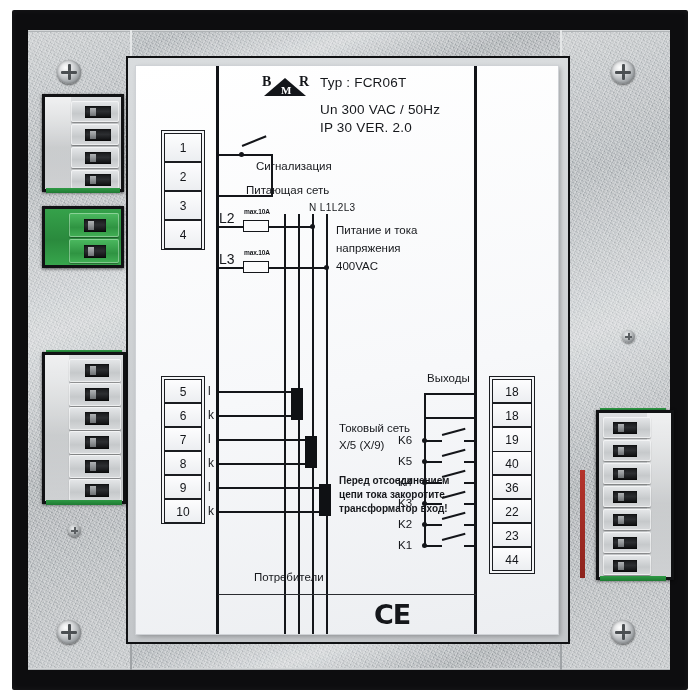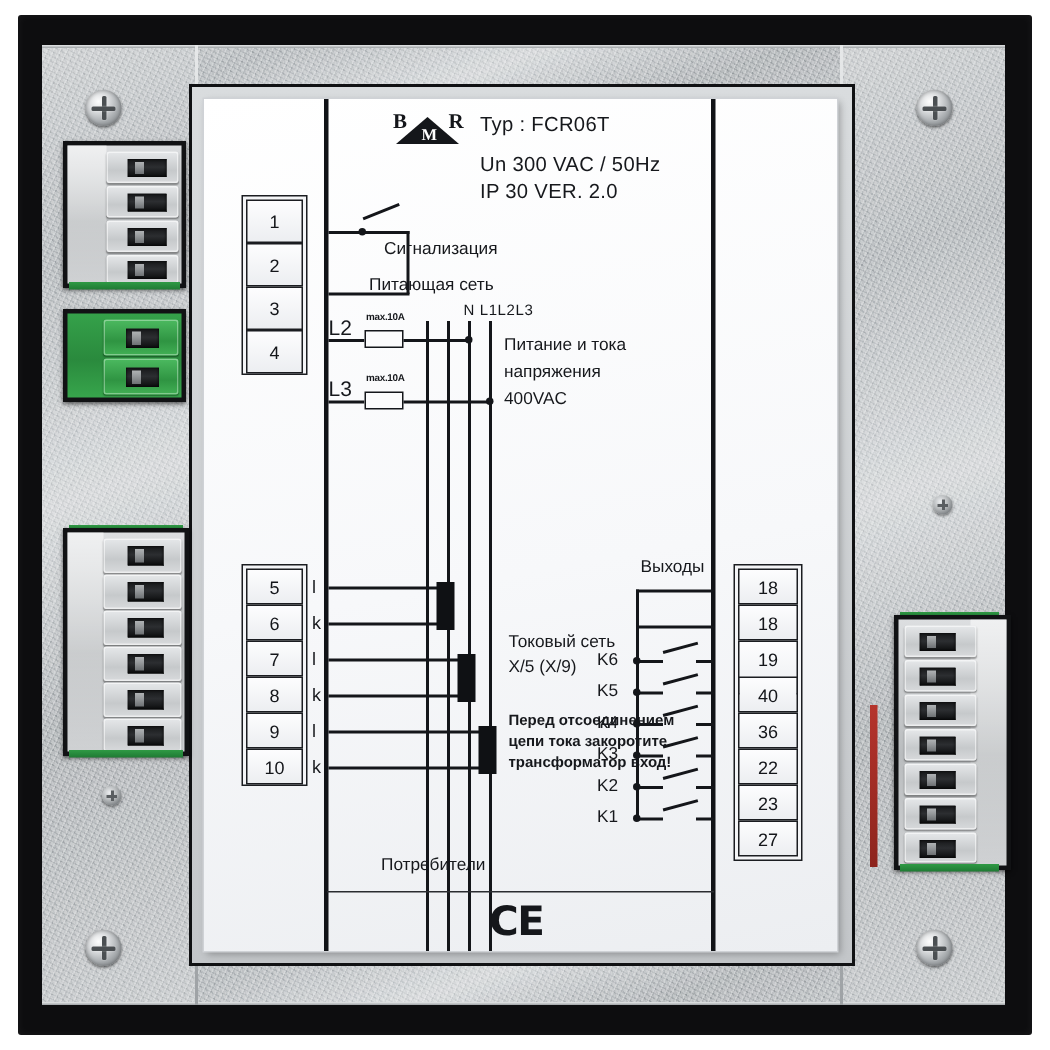--- a/index.html
+++ b/index.html
@@ -85,21 +85,21 @@
   .tbox-outer{position:absolute;box-sizing:border-box;border:1.4px solid #1b1d21;background:#f4f5f7;}
   .tnum{position:absolute;width:100%;text-align:center;font-size:12px;color:#14161a;}
 
   
   .ln{position:absolute;background:#14161a;}
   .ct{position:absolute;background:#0f1114;}
   .dot{position:absolute;width:5px;height:5px;border-radius:50%;background:#14161a;}
   .fuse{position:absolute;box-sizing:border-box;border:1.3px solid #14161a;background:#fbfbfc;}
 
   .cebox{position:absolute;color:#15171b;font-size:27px;font-weight:bold;
-    font-family:"DejaVu Sans",sans-serif;letter-spacing:-1px;}
+    font-family:"DejaVu Sans",sans-serif;letter-spacing:-1px;padding-left:48px;}
 
   
   .logo{position:absolute;}
   .logo .tri{position:absolute;left:0;top:6px;width:0;height:0;
     border-left:21px solid transparent;border-right:21px solid transparent;border-bottom:18px solid #14161a;}
   .logo .lt{position:absolute;font-family:"Liberation Serif",serif;font-weight:bold;font-size:14px;color:#14161a;}
   .logo .lm{position:absolute;font-family:"Liberation Serif",serif;font-weight:bold;font-size:11px;color:#ffffff;}
 
   .hr{position:absolute;background:#2a2c30;height:1.4px;}
   .vbar{position:absolute;background:#111317;}
@@ -306,21 +306,21 @@
     <div class="tbox" style="left:356px;top:409px;width:40px;height:24px;">
       <div class="tnum" style="top:5px;">36</div>
     </div>
     <div class="tbox" style="left:356px;top:433px;width:40px;height:24px;">
       <div class="tnum" style="top:5px;">22</div>
     </div>
     <div class="tbox" style="left:356px;top:457px;width:40px;height:24px;">
       <div class="tnum" style="top:5px;">23</div>
     </div>
     <div class="tbox" style="left:356px;top:481px;width:40px;height:24px;">
-      <div class="tnum" style="top:5px;">27</div>
+      <div class="tnum" style="top:5px;">44</div>
     </div>
   </div>
 
   <div class="conn" style="left:42px;top:94px;width:82px;height:98px;">
     <div class="conn-body conn-gray">
       <div class="conn-pad" style="left:0;top:0;width:26px;height:100%;"></div>
       <div class="cell" style="left:26px;top:4px;width:48px;height:21px;">
         <div class="shell gshell"></div>
           <div class="hole" style="left:14px;top:5px;width:26px;height:12px;"></div>
       </div>

